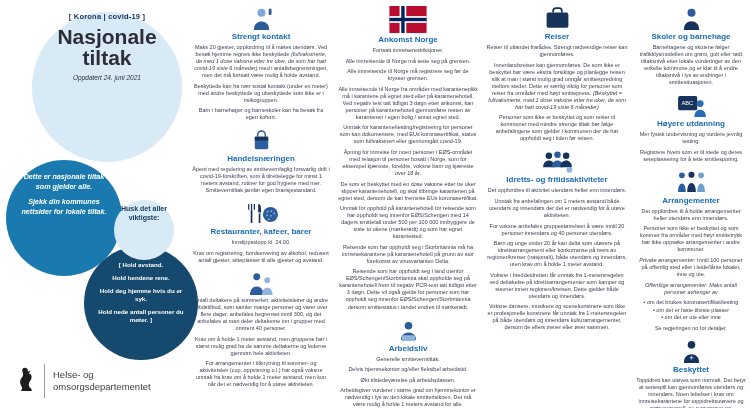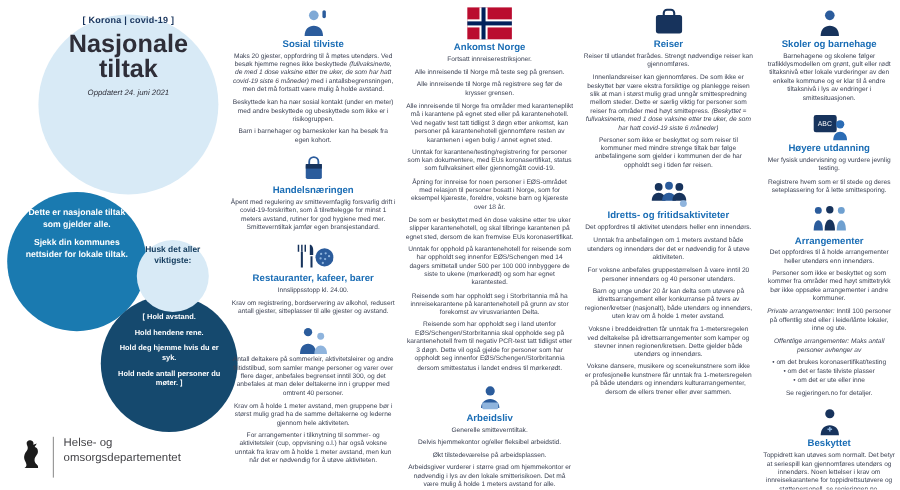--- a/index.html
+++ b/index.html
@@ -14,27 +14,27 @@
   .canvas{position:relative;width:750px;height:408px;background:#fff;overflow:hidden;}
 
   
   .left{position:absolute;left:0;top:0;width:190px;height:408px;}
   .circle{position:absolute;border-radius:50%;display:flex;flex-direction:column;align-items:center;justify-content:flex-start;text-align:center;}
   .c-big{left:32px;top:12px;width:150px;height:150px;background:var(--light);}
   .tag{font-size:7.5px;font-weight:700;color:#17335c;letter-spacing:.2px;}
   .big-title{font-size:21px;line-height:1.02;font-weight:700;color:#2e2e38;margin:5px 0;width:118px;}
   .updated{font-size:6.5px;font-style:italic;color:#2e2e38;}
   .c-mid{left:6px;top:160px;width:116px;height:116px;background:var(--mid);color:#fff;padding:12px;}
-  .c-mid .mp{font-size:7.2px;font-weight:700;line-height:1.35;}
+  .c-mid .mp{font-size:7.2px;font-weight:700;line-height:1.35;font-style:italic;}
   .c-mid .mp1{margin-bottom:6px;}
   .c-husk{left:114px;top:200px;width:60px;height:60px;background:var(--light);z-index:2;}
   .c-husk .hk{font-size:7px;font-weight:700;line-height:1.3;color:#123a5c;padding:4px;}
   .c-dark{left:84px;top:246px;width:114px;height:114px;background:var(--dark);color:#fff;padding:12px;}
   .c-dark .rule{font-size:6.2px;font-weight:700;line-height:1.3;margin:2.5px 0;}
-  .logo{position:absolute;left:14px;top:364px;display:flex;gap:8px;}
+  .logo{position:absolute;left:14px;top:364px;display:flex;align-items:center;gap:8px;}
   .logo-divider{width:1px;height:34px;background:#9a9a9a;}
   .logo-text{font-size:9.5px;color:#3f3f43;white-space:pre-line;line-height:1.3;}
 
   
   .main{position:absolute;left:188px;top:0;width:562px;height:408px;display:flex;}
   .col{padding:6px 4px 0;}
   .col1{width:146px}.col2{width:148px}.col3{width:150px}.col4{width:118px}
   .section{text-align:center;margin-bottom:7px;}
   .icon{display:flex;justify-content:center;align-items:flex-end;margin-bottom:2px;min-height:24px;}
   .h{font-size:8px;font-weight:700;color:var(--accent);margin-bottom:3px;}
@@ -86,21 +86,21 @@
 
     <div class="col col1">
       <div class="section">
         <div class="icon">
           <svg viewBox="0 0 26 24" width="25" height="23">
             <circle cx="13" cy="6" r="4.2" fill="#7fa9d6"></circle>
             <path d="M5 24c0-6 3.5-9 8-9s8 3 8 9z" fill="#2b5c9c"></path>
             <rect x="20.5" y="1.5" width="3" height="7" rx="1.5" fill="#2b5c9c"></rect>
           </svg>
         </div>
-        <div class="h">Sosial tilviste</div>
+        <div class="h">Strengt kontakt</div>
         <div class="p"><span>Maks 20 gjester, oppfordring til å møtes utendørs. Ved besøk hjemme regnes ikke beskyttede </span><span class="it">(fullvaksinerte, de med 1 dose vaksine etter tre uker, de som har hatt covid-19 siste 6 måneder)</span><span> med i antallsbegrensningen, men det må fortsatt være mulig å holde avstand.</span></div>
         <div class="p">Beskyttede kan ha nær sosial kontakt (under en meter) med andre beskyttede og ubeskyttede som ikke er i risikogruppen.</div>
         <div class="p">Barn i barnehager og barneskoler kan ha besøk fra egen kohort.</div>
       </div>
 
       <div class="section">
         <div class="icon">
           <svg viewBox="0 0 24 24" width="23" height="23">
             <path d="M8 8V6a4 4 0 0 1 8 0v2" fill="none" stroke="#2b5c9c" stroke-width="1.6"></path>
             <rect x="5" y="8" width="14" height="13" rx="1.5" fill="#2b5c9c"></rect>

